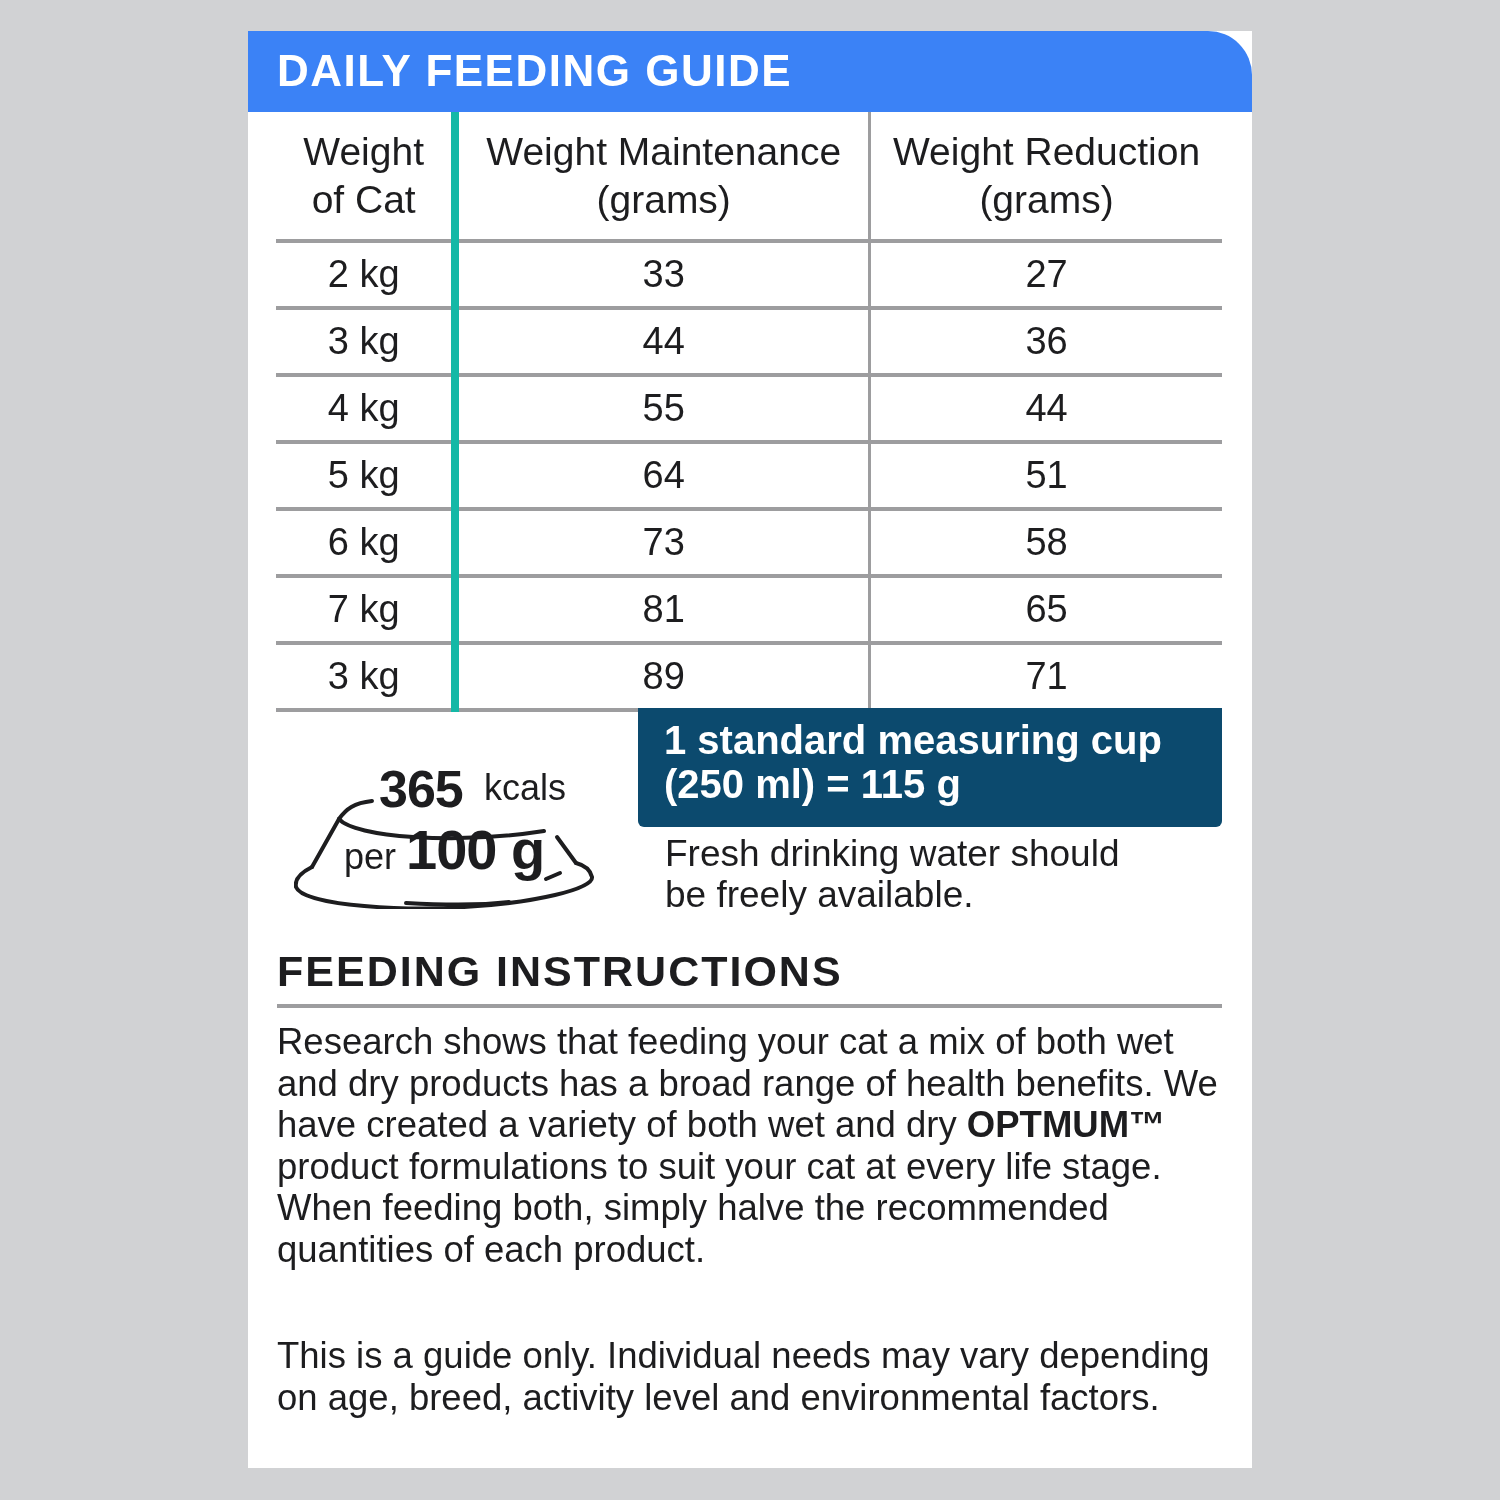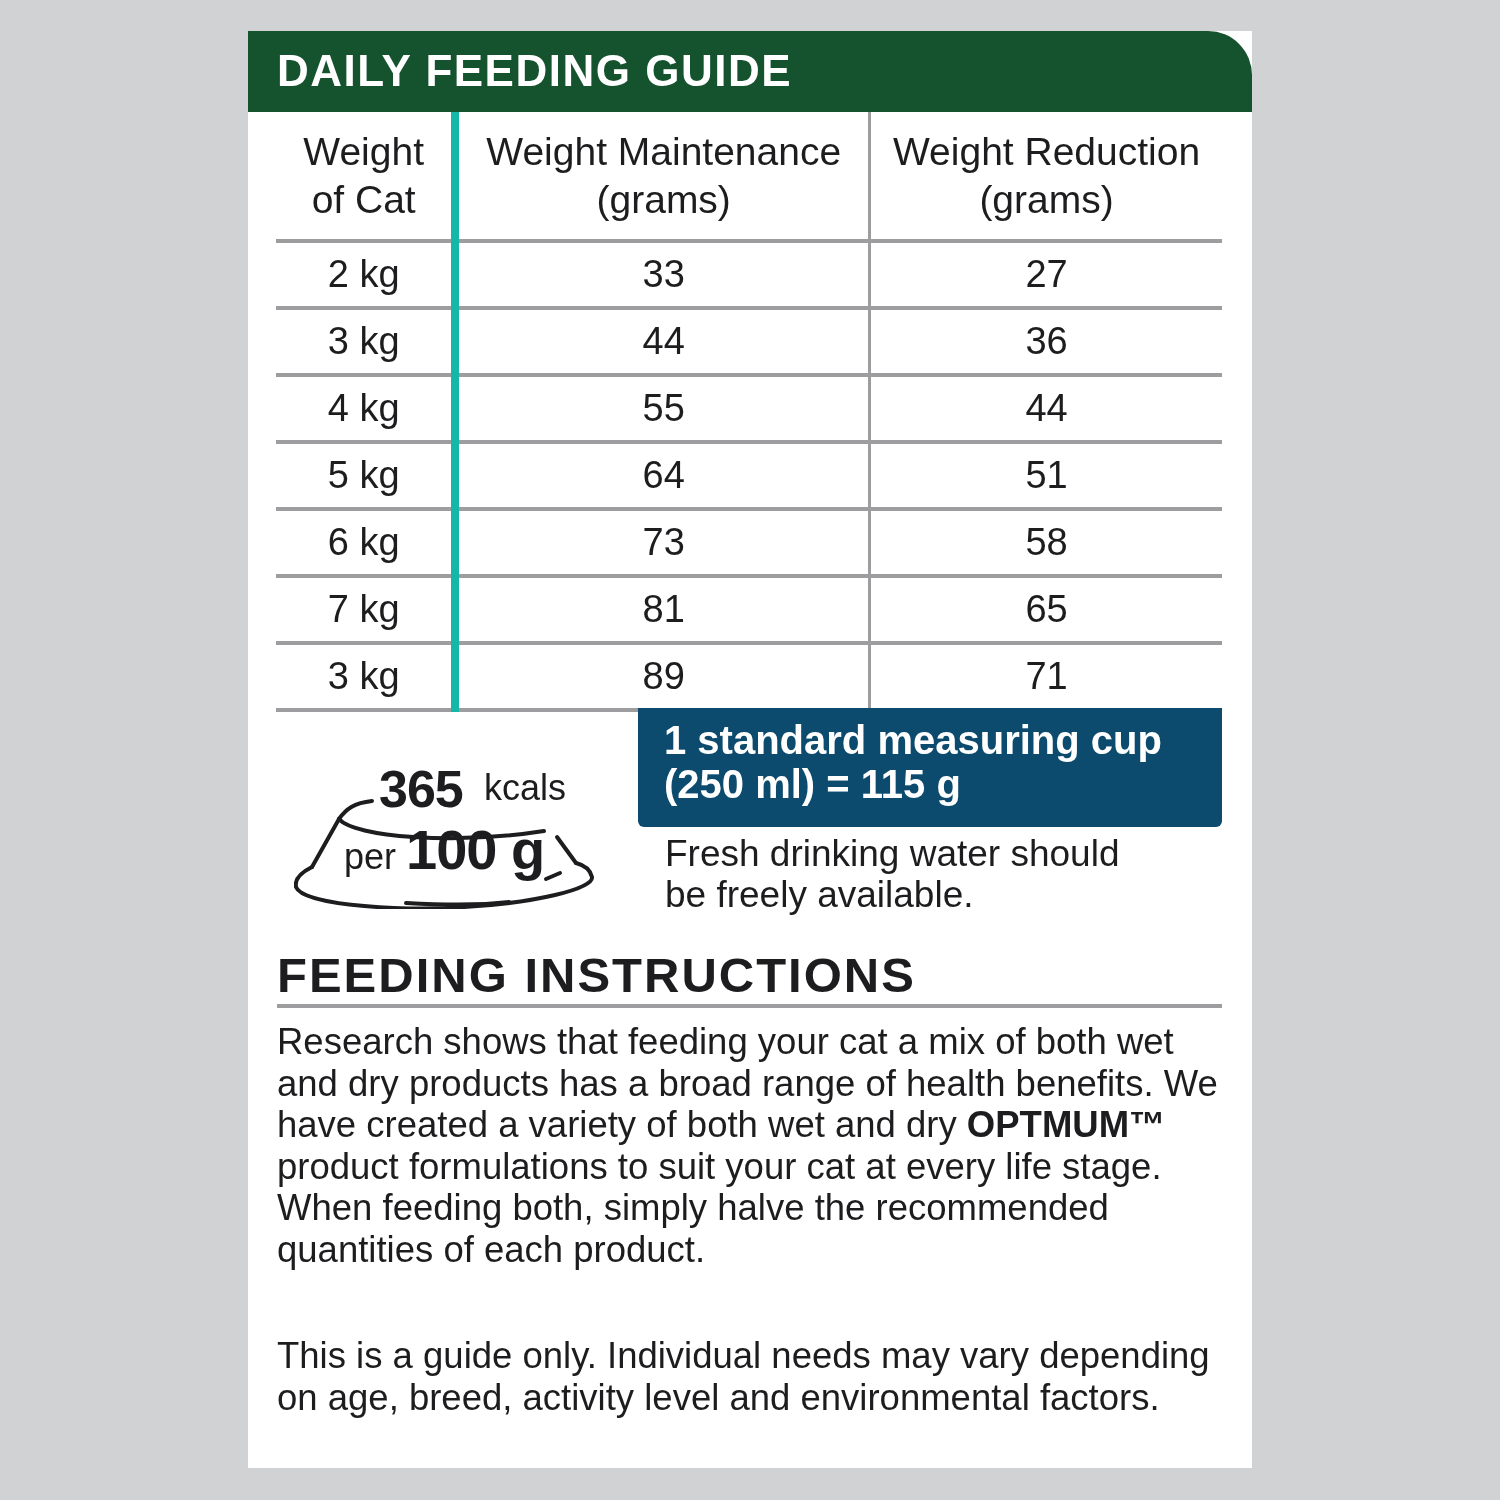--- a/index.html
+++ b/index.html
@@ -1,19 +1,19 @@
 <!DOCTYPE html>
 <html><head>
 <meta charset="utf-8">
 <style>
   html, body { margin:0; padding:0; }
   body { width:1500px; height:1500px; background:#d1d2d4; position:relative; overflow:hidden;
          font-family:"Liberation Sans", "DejaVu Sans", sans-serif; color:#1d1d1f; }
   .panel { position:absolute; left:248px; top:31px; width:1004px; height:1437px; background:#ffffff; }
-  .banner { position:absolute; left:0; top:0; width:1004px; height:81px; background:#14532d;
+  .banner { position:absolute; left:0; top:0; width:1004px; height:81px; background:#3b82f6;
             border-top-right-radius:44px; }
   .banner-title { position:absolute; left:29px; top:14px; font-size:44px; font-weight:bold;
                   color:#ffffff; letter-spacing:1.5px; line-height:52px; }
   table.guide { position:absolute; left:28px; top:81px; width:946px; border-collapse:collapse; }
   table.guide th, table.guide td { padding:0; text-align:center; font-weight:normal; }
   table.guide th { height:127px; font-size:39px; line-height:48px; vertical-align:middle;
                    border-bottom:4px solid #9d9d9f; }
   table.guide td { height:63px; font-size:38px; border-bottom:4px solid #9d9d9f; vertical-align:middle; }
   table.guide .c1 { width:176px; border-right:8px solid #14b8a6; }
   table.guide .c2 { width:411px; border-right:3px solid #9d9d9f; }
@@ -22,21 +22,21 @@
   .bowl svg { position:absolute; left:0; top:0; }
   .kcal-num { position:absolute; left:85px; top:0px; font-size:52px; font-weight:bold; letter-spacing:-1px; }
   .kcal-unit { position:absolute; left:190px; top:8px; font-size:36px; }
   .per { position:absolute; left:50px; top:77px; font-size:36px; }
   .per-num { position:absolute; left:112px; top:58px; font-size:56px; font-weight:bold; letter-spacing:-1px; }
   .cup-box { position:absolute; left:390px; top:677px; width:584px; height:119px; background:#0c4a6e;
              border-radius:0 0 6px 6px; }
   .cup-text { position:absolute; left:26px; top:10px; color:#ffffff; font-size:40px; font-weight:bold;
               line-height:44px; width:560px; }
   .water { position:absolute; left:417px; top:802px; width:560px; font-size:37px; line-height:41px; }
-  .instr-title { position:absolute; left:29px; top:916px; font-size:49px; font-weight:bold; letter-spacing:2px; }
+  .instr-title { position:absolute; left:29px; top:916px; font-size:43px; font-weight:bold; letter-spacing:2px; }
   .instr-rule { position:absolute; left:29px; top:973px; width:945px; height:4px; background:#9d9d9f; }
   .para { position:absolute; left:29px; width:945px; font-size:36.5px; line-height:41.6px; }
   .p1 { top:990px; }
   .p2 { top:1304px; }
   .brand { font-weight:bold; }
 </style>
 </head>
 <body>
 
 <div class="panel">

